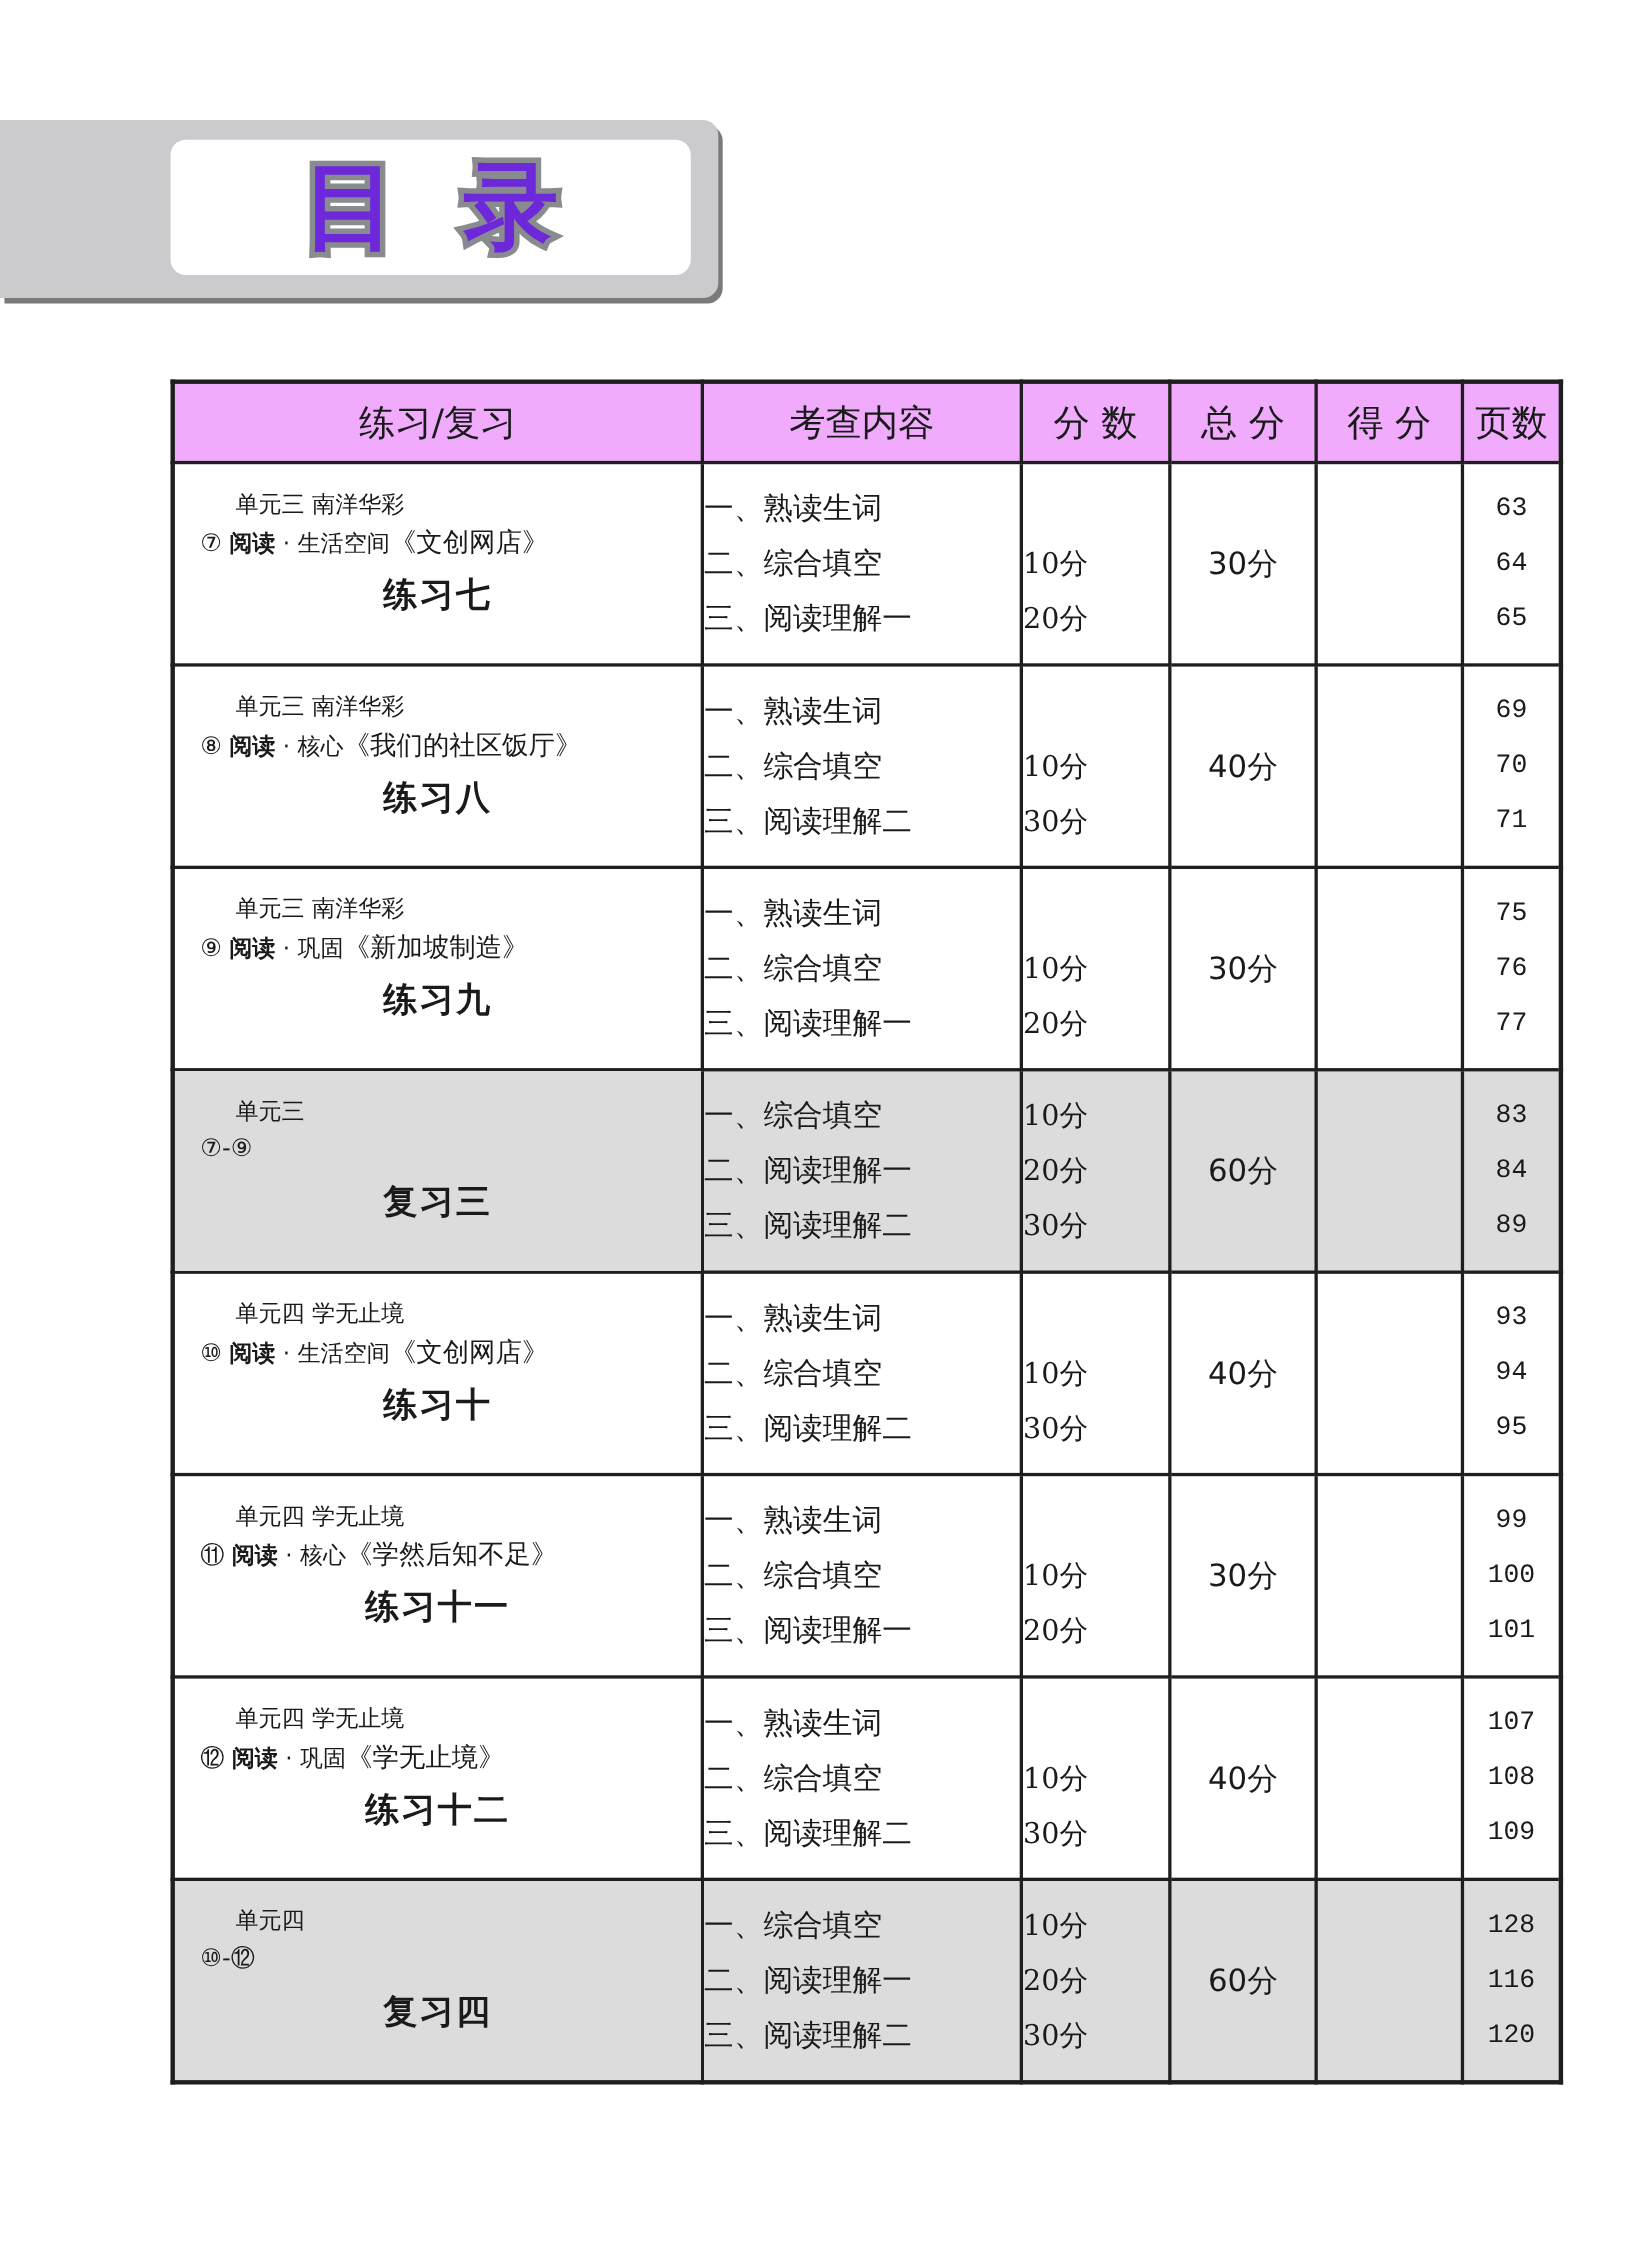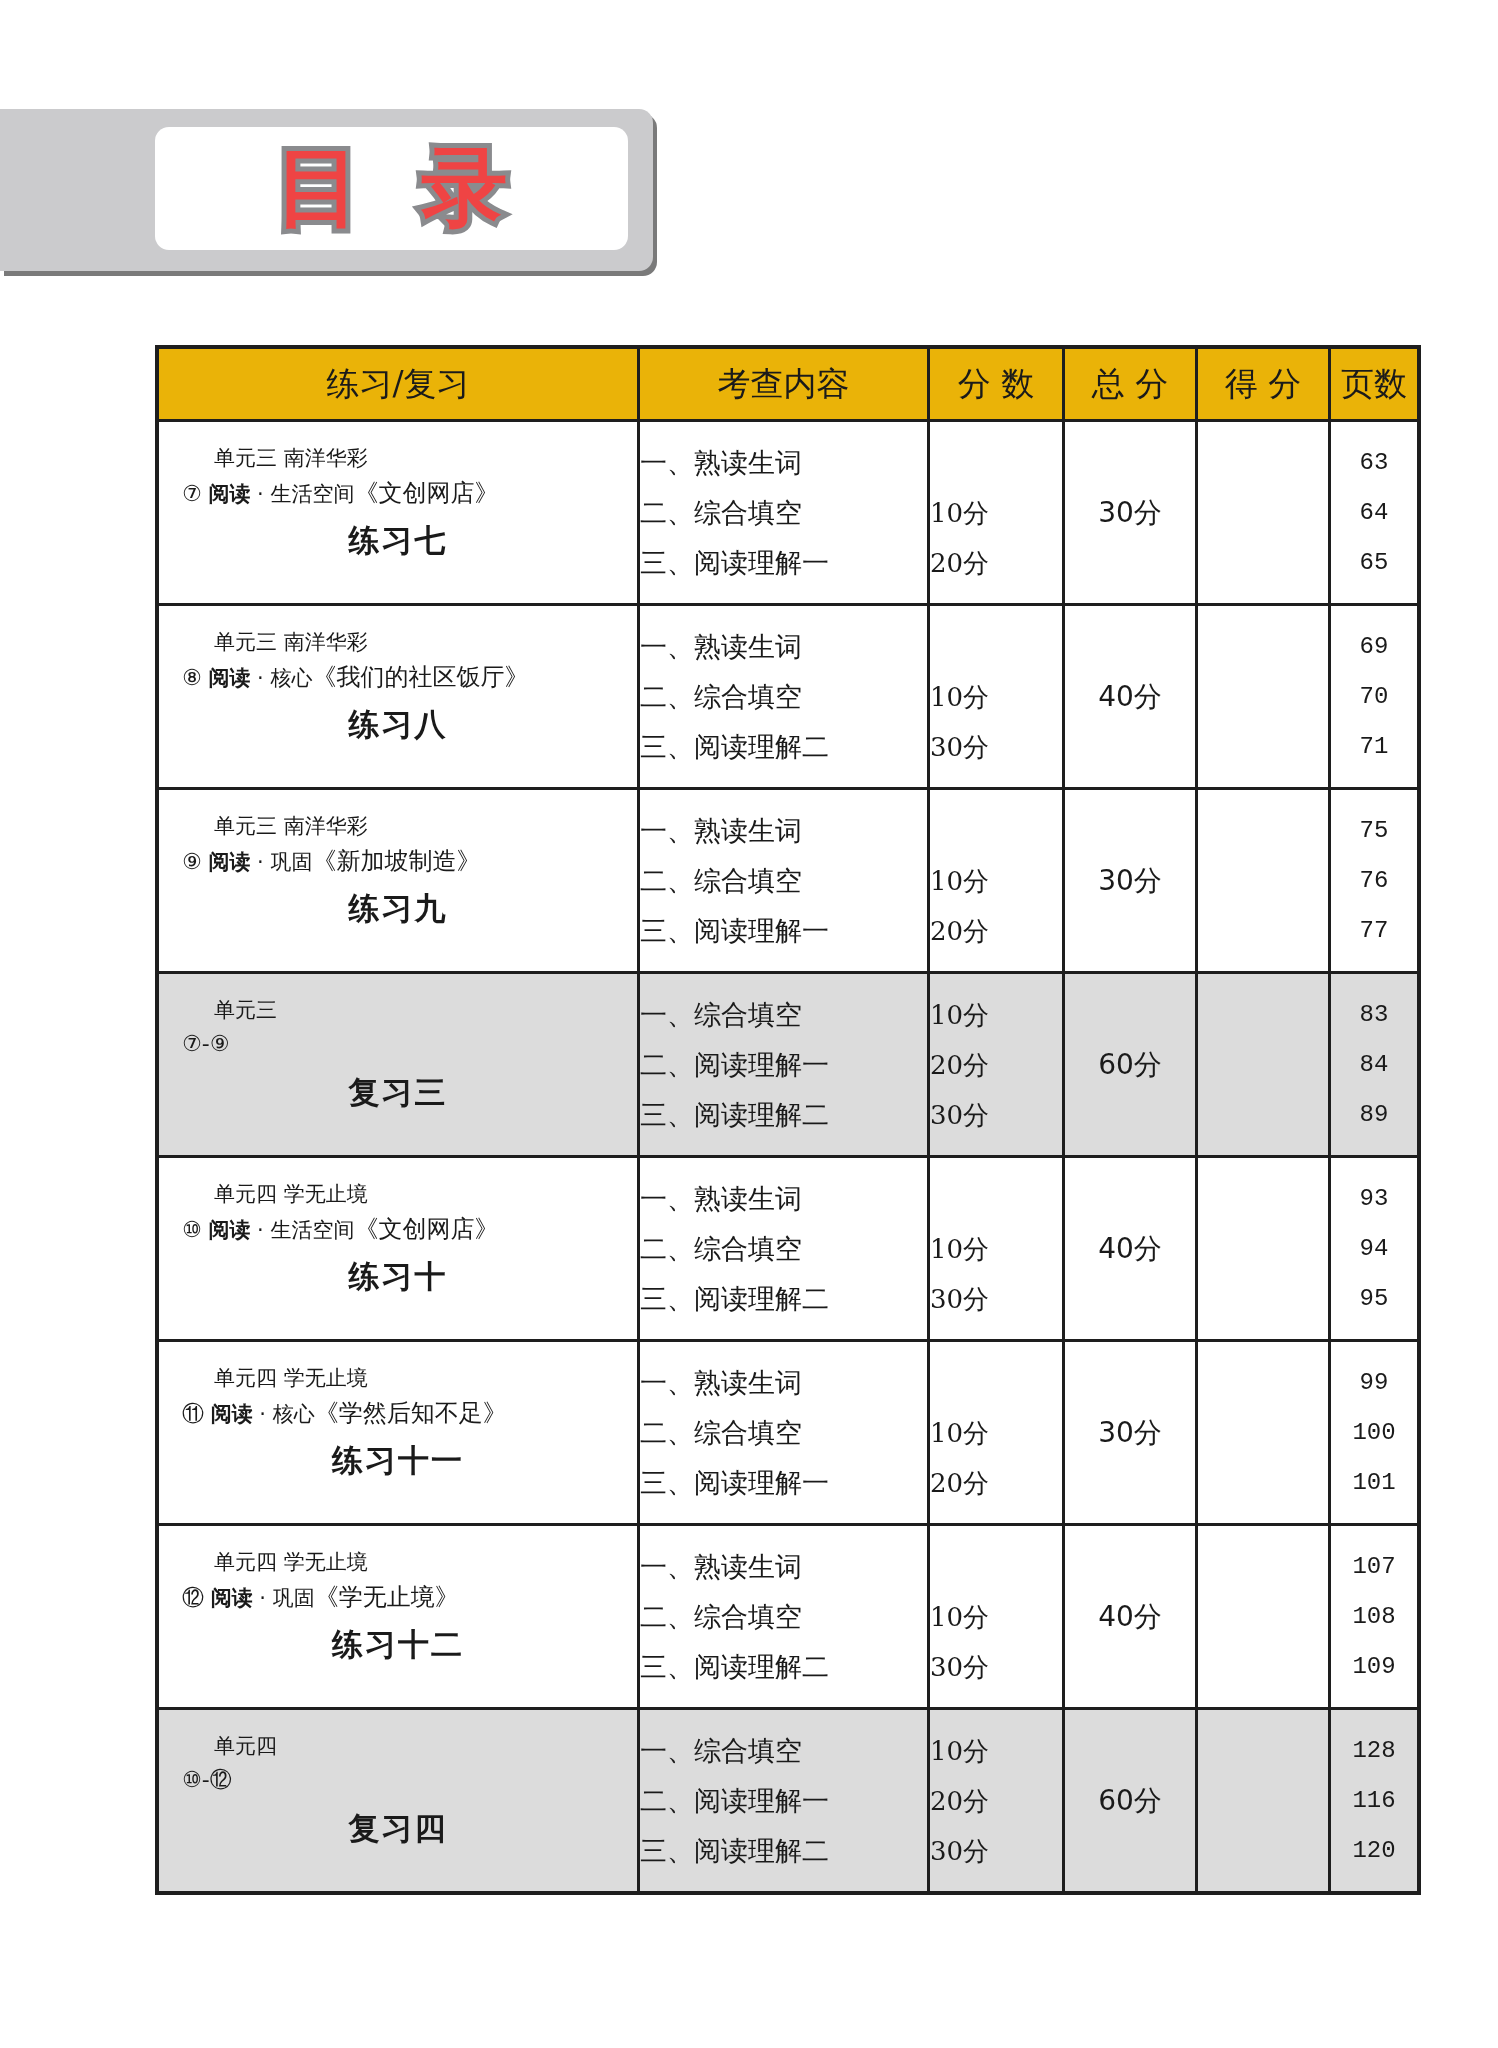--- a/index.html
+++ b/index.html
@@ -2,27 +2,27 @@
 <html><head>
 <meta charset="utf-8">
 <style>
   html, body { margin:0; padding:0; }
   body { width:1498px; height:2048px; background:#ffffff; position:relative; overflow:hidden;
          font-family:"DejaVu Sans", sans-serif; color:#1a1a1a; }
   .banner { position:absolute; left:0; top:109px; width:653px; height:162px; background:#cbcbcd;
             border-radius:0 14px 14px 0; box-shadow:4px 5px 0 #7a7a7a; }
   .banner-inner { position:absolute; left:155px; top:18px; width:473px; height:123px; background:#fff;
             border-radius:14px; display:flex; align-items:center; justify-content:center; }
-  .banner-title { font-family:Liberation Mono, monospace; font-weight:bold; font-size:86px; color:#ef4444;
+  .banner-title { font-family:Liberation Mono, monospace; font-weight:bold; font-size:86px; color:#6d28d9;
             letter-spacing:60px; margin-right:-60px;
             -webkit-text-stroke:10px #8a8b8e; paint-order:stroke fill; }
   table.toc { position:absolute; left:155px; top:345px; width:1243px; border-collapse:collapse;
               border:4px solid #1e1e1e; table-layout:fixed; }
   table.toc th, table.toc td { border:3px solid #1e1e1e; padding:0; vertical-align:middle; }
-  table.toc th { background:#eab308; height:70px; font-weight:normal; font-size:33px;
+  table.toc th { background:#f0abfc; height:70px; font-weight:normal; font-size:33px;
                  font-family:"DejaVu Serif", serif; text-align:center; }
   table.toc td { height:181px; }
   tr.review td { background:#dcdcdc; }
   .c1 { width:478px; } .c2 { width:287px; } .c3 { width:132px; } .c4 { width:130px; } .c5 { width:130px; } .c6 { width:86px; }
   .title-cell { position:relative; }
   .unit { position:absolute; left:23px; top:22px; font-size:21px;margin-left:32px; }
   .lesson { position:absolute; left:23px; top:55px; font-size:21px; white-space:nowrap; }
   .lesson .num { font-size:22px; }
   .lesson .read { font-weight:bold;font-family:Liberation Mono, monospace; }
   .lesson .book { font-family:"DejaVu Serif", serif; font-size:24px; }

